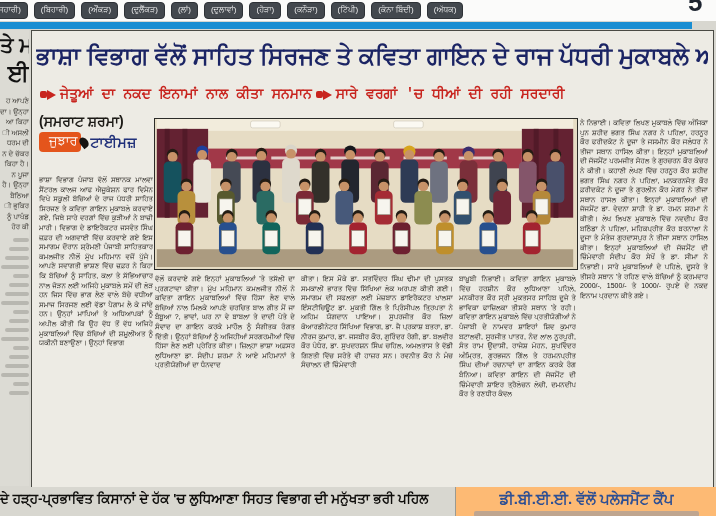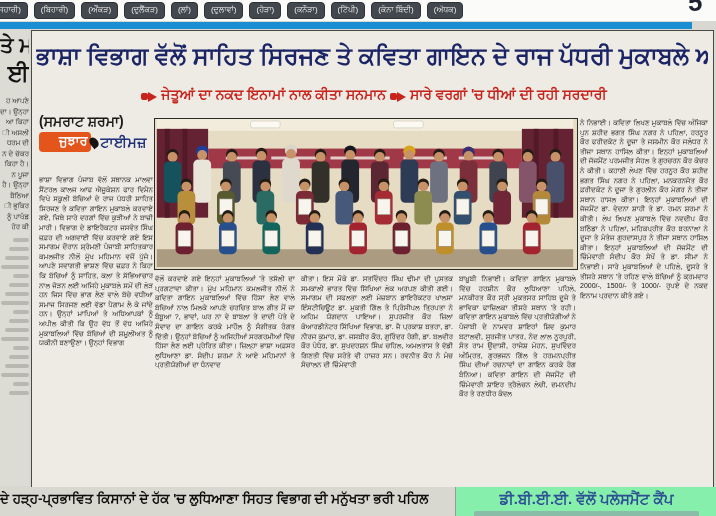--- a/index.html
+++ b/index.html
@@ -35,31 +35,31 @@
     position:absolute;left:31px;top:30px;width:681px;height:456px;
     background:#edebe4;border:1px solid #4a4a44;
   }
   .headline{
     position:absolute;left:4px;top:5px;width:672px;height:42px;
     text-align:center;font-size:24px;line-height:40px;font-weight:bold;
     color:#1b2464;white-space:nowrap;overflow:hidden;
   }
   .subheadline{
     position:absolute;left:4px;top:52px;width:672px;height:24px;
-    text-align:center;font-size:14px;line-height:22px;font-weight:bold;color:#c8241e;
-    white-space:nowrap;overflow:hidden;
+    font-size:14px;line-height:22px;font-weight:bold;color:#c8241e;
+    white-space:nowrap;overflow:hidden;font-family:Liberation Mono, monospace;
   }
   .pointer{display:inline-block;vertical-align:middle;margin:0 4px;}
   .pointer .tail{display:inline-block;width:7px;height:7px;background:#c8241e;border-radius:2px;vertical-align:middle;}
   .pointer .tri{display:inline-block;width:0;height:0;border-top:5px solid transparent;border-bottom:5px solid transparent;border-left:9px solid #c8241e;vertical-align:middle;}
   .byline-block{position:absolute;left:7px;top:84px;width:114px;}
   .byline{font-size:14px;font-weight:bold;color:#1c1a16;line-height:12px;}
   .dateline{font-size:9.5px;font-weight:bold;color:#1c1a16;line-height:13px;}
   .masthead{margin-top:3px;height:24px;display:flex;align-items:center;gap:2px;}
-  .masthead .w1{background:#e4551c;color:#fff;font-weight:bold;font-size:13px;padding:1px 4px 3px 20px;border-radius:4px;}
+  .masthead .w1{background:#e4551c;color:#fff;font-weight:normal;font-size:13px;padding:1px 4px 3px 10px;border-radius:4px;}
   .masthead .drop{width:8px;height:11px;background:#171411;border-radius:60% 60% 60% 0;transform:rotate(-40deg);margin-left:-3px;}
   .masthead .w2{color:#20307a;font-weight:bold;font-size:14px;letter-spacing:0.5px;}
   .photo-box{
     position:absolute;left:122px;top:87px;width:422px;height:150px;
     border:1px solid #2b2b28;background:#e6dcc4;
   }
   .photo-box svg{display:block;}
   .col{
     position:absolute;font-size:7px;line-height:9.6px;text-align:justify;
     color:#16130f;overflow:hidden;word-break:break-word;
@@ -70,21 +70,21 @@
   .col4{left:427px;top:243px;width:117px;height:207px;}
   .col5{left:548px;top:87px;width:128px;height:363px;}
   
   .bottom-strip{position:absolute;left:0;top:487px;width:624px;height:29px;background:#d8d7d0;}
   .bottom-left-headline{
     position:absolute;left:0;top:4px;width:452px;height:24px;
     font-size:13.5px;font-weight:bold;color:#0e0d0b;white-space:nowrap;overflow:hidden;
   }
   .bottom-right-box{
     position:absolute;left:455px;top:0;width:261px;height:29px;
-    background:#86efac;border-left:1px solid #9a9a92;overflow:hidden;
+    background:#fdba74;border-left:1px solid #9a9a92;overflow:hidden;
   }
   .bottom-right-headline{
     text-align:center;font-size:15px;font-weight:bold;color:#2d4f94;
     line-height:20px;white-space:nowrap;overflow:hidden;margin-top:2px;
   }
   .bottom-right-cropline{height:6px;margin:2px 18px 0 18px;background:#8d94a6;opacity:.55;border-radius:2px;}
 </style>
 </head>
 <body>
 

